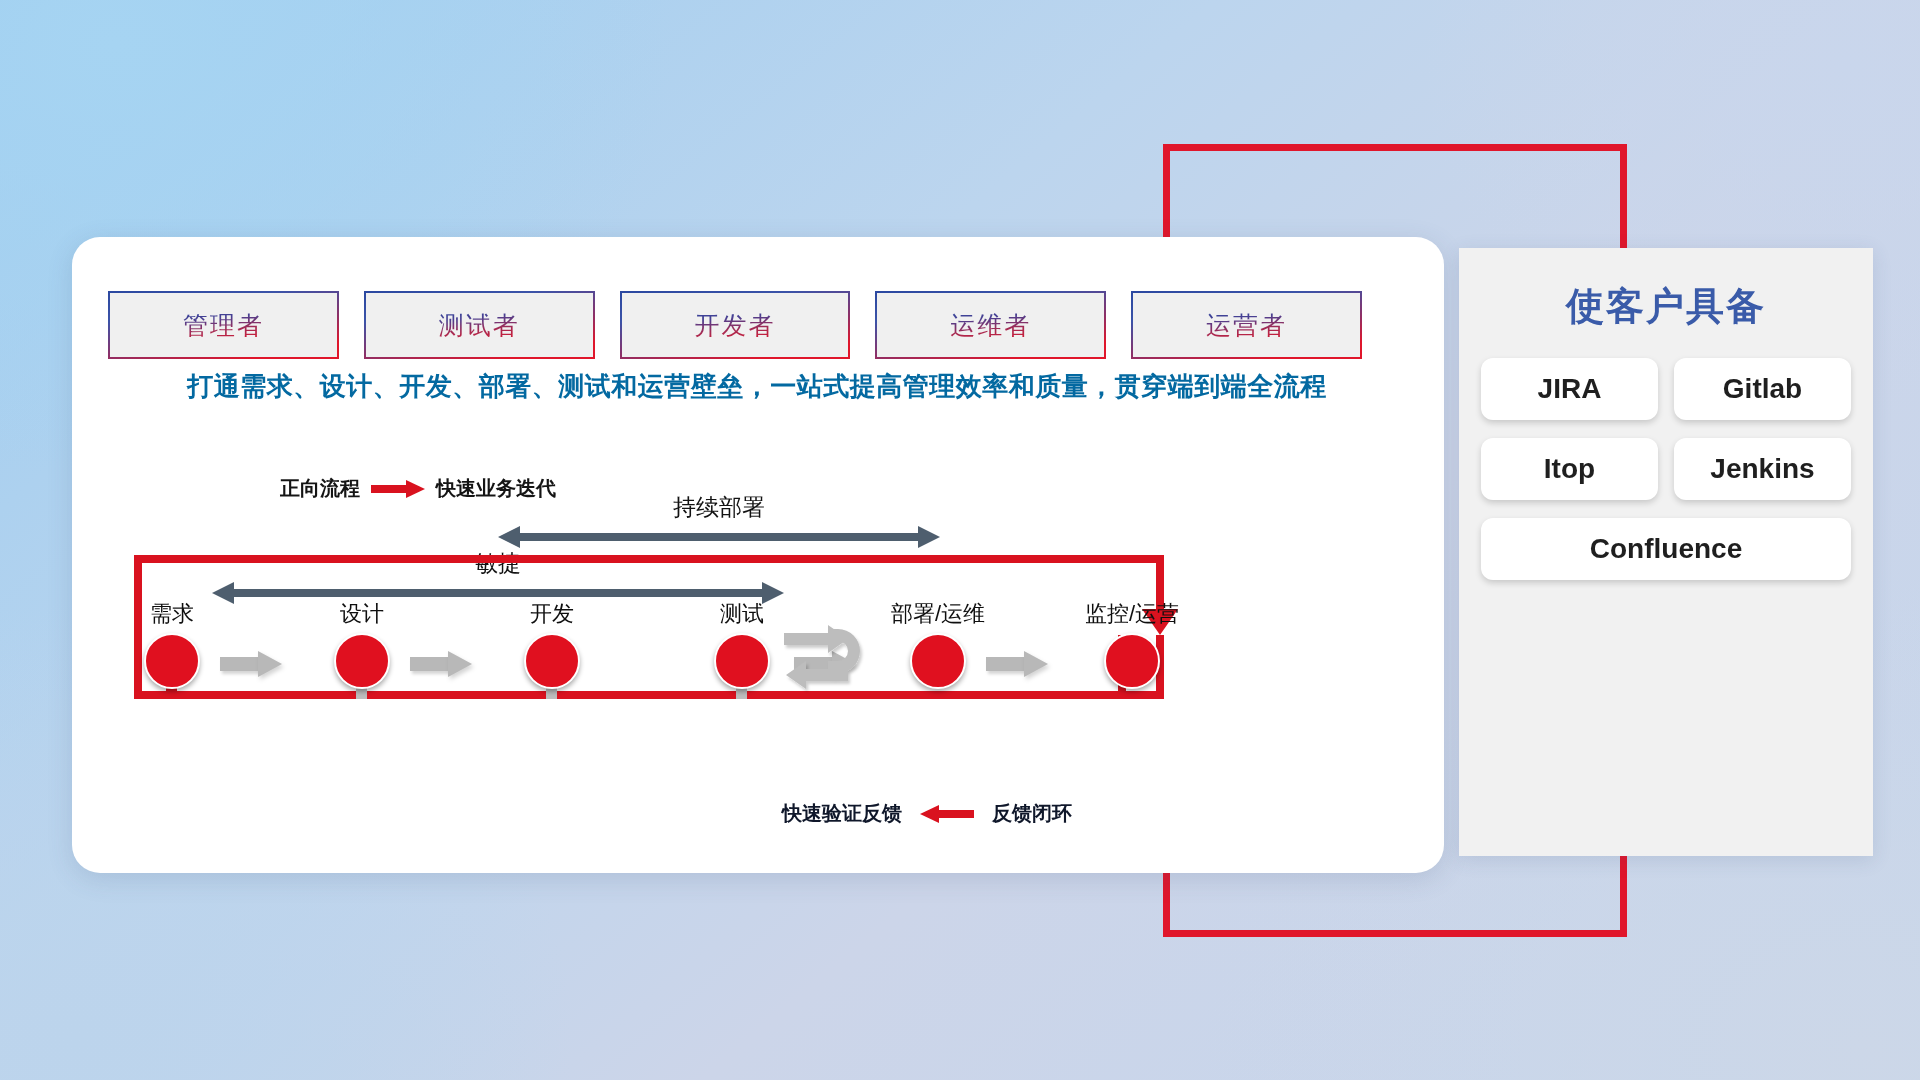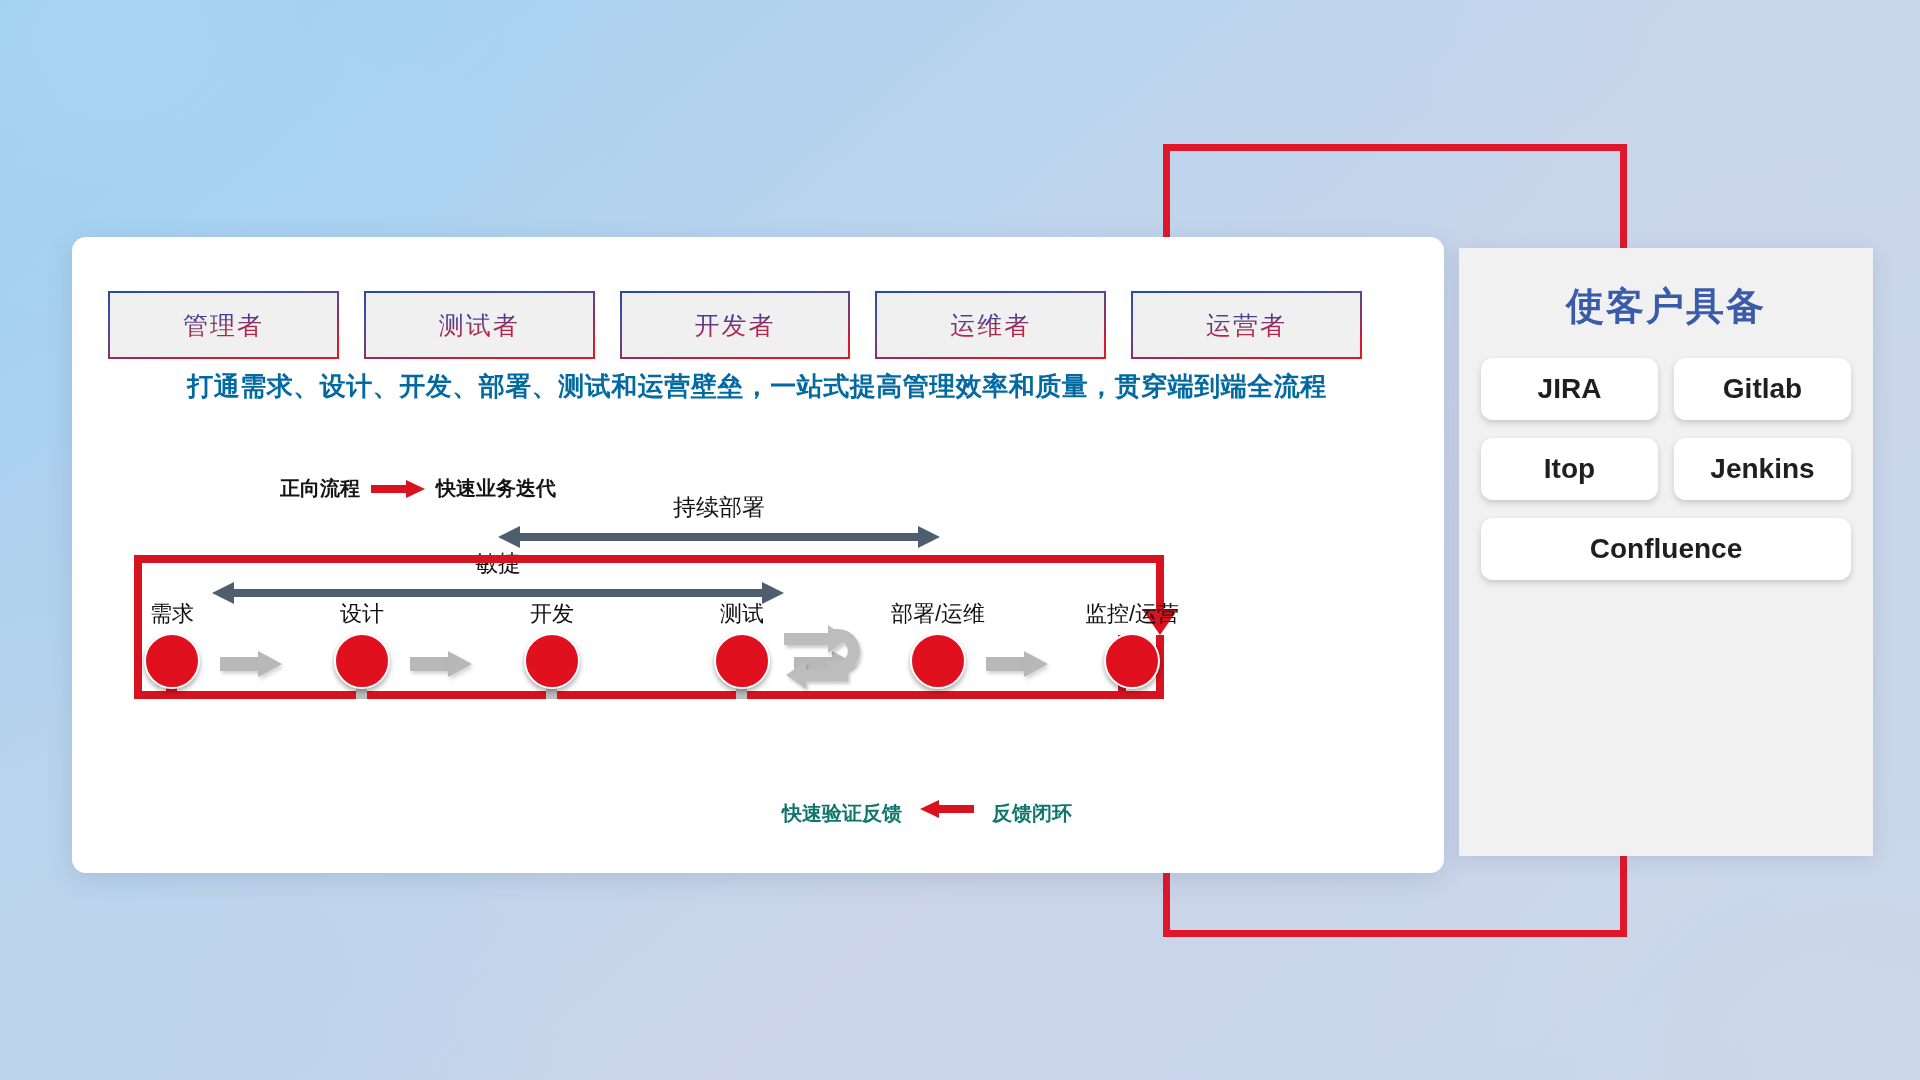--- a/index.html
+++ b/index.html
@@ -23,21 +23,21 @@
     border: 7px solid #e0162b;
     z-index: 1;
   }
 
   
   .main-card {
     position: absolute;
     left: 72px; top: 237px;
     width: 1372px; height: 636px;
     background: #ffffff;
-    border-radius: 14px;
+    border-radius: 28px;
     box-shadow: 0 6px 26px rgba(60,80,120,0.16);
     z-index: 3;
   }
 
   
   .roles-row {
     position: absolute;
     left: 38px; top: 56px;
     width: 1250px;
     display: flex;
@@ -121,24 +121,25 @@
     border-top: 9px solid transparent;
     border-bottom: 9px solid transparent;
     border-left: 19px solid #d9121f;
   }
 
   
   .legend-feedback {
     position: absolute;
     left: 710px; top: 563px;
     display: flex;
+    align-items: center;
     gap: 18px;
     font-size: 20px;
     font-weight: bold;
-    color: #0f766e;
+    color: #0f172a;
   }
   .arrow-red-left {
     width: 54px; height: 18px;
     position: relative;
   }
   .arrow-red-left::before {
     content: "";
     position: absolute;
     right: 0; top: 5px;
     width: 36px; height: 8px;

